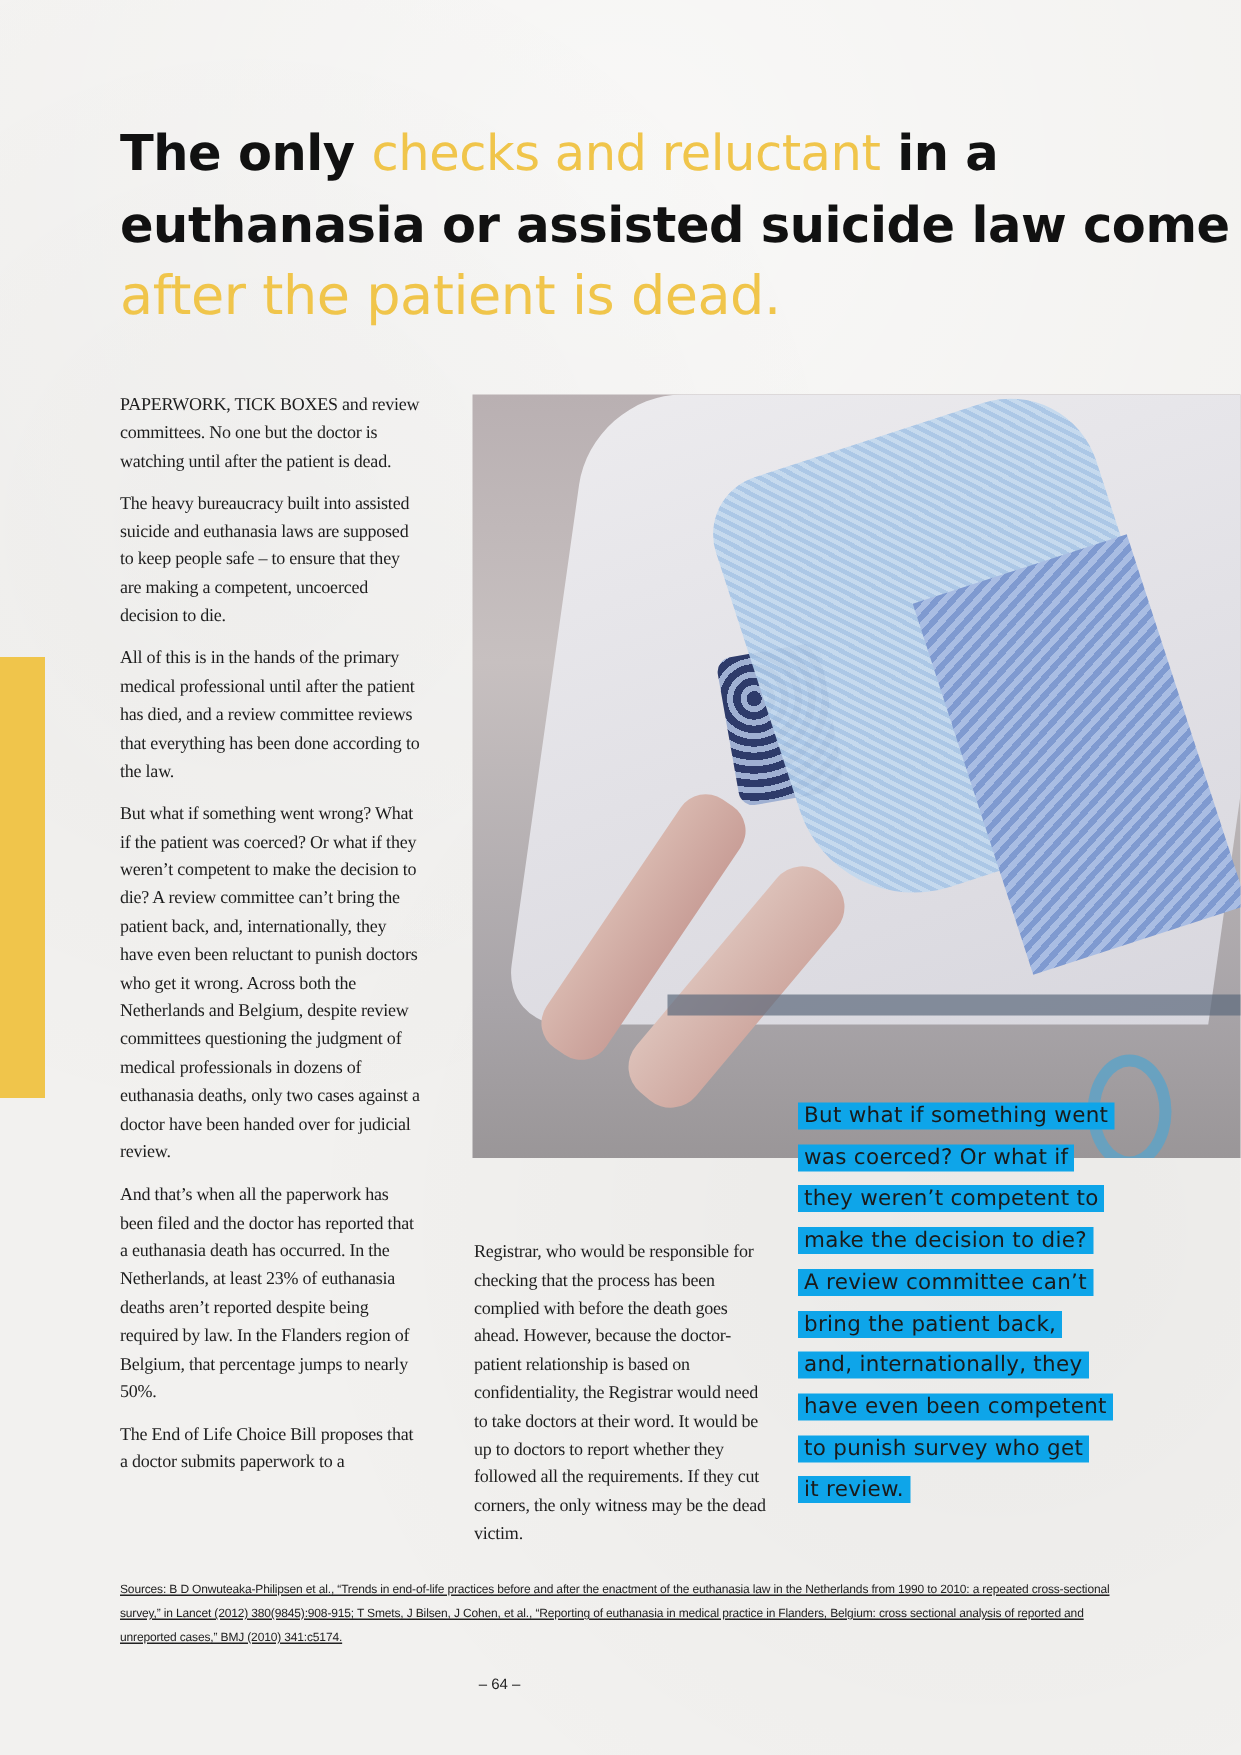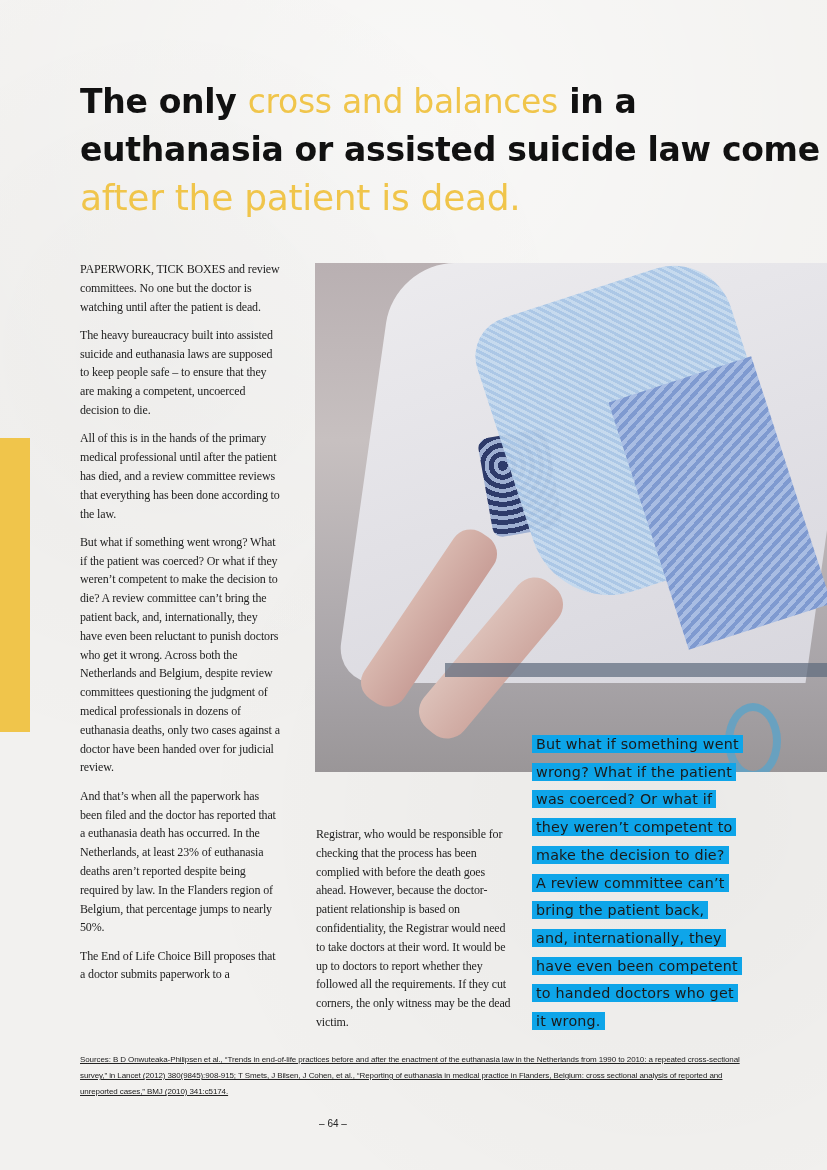--- a/index.html
+++ b/index.html
@@ -98,21 +98,21 @@
   }
   .page-number {
     position: absolute; left: 0; width: 666px; top: 1118px; text-align: center;
     font-family: "Liberation Sans", sans-serif; font-size: 10px; color: #222;
   }
 </style>
 </head>
 <body>
 
 <div class="headline">
-  <span class="line"><span>The only </span><span class="y">cross and balances</span><span> in a</span></span>
+  <span class="line"><span>The only </span><span class="y">checks and reluctant</span><span> in a</span></span>
   <span class="line">euthanasia or assisted suicide law come</span>
   <span class="line y big">after the patient is dead.</span>
 </div>
 
 <div class="side-bar"></div>
 
 <div class="col col-left">
   <p>PAPERWORK, TICK BOXES and review committees. No one but the doctor is watching until after the patient is dead.</p>
   <p>The heavy bureaucracy built into assisted suicide and euthanasia laws are supposed to keep people safe – to ensure that they are making a competent, uncoerced decision to die.</p>
   <p>All of this is in the hands of the primary medical professional until after the patient has died, and a review committee reviews that everything has been done according to the law.</p>
@@ -131,27 +131,26 @@
   <div class="frame"></div>
   <div class="wheel"></div>
 </div>
 
 <div class="col col-mid">
   <p>Registrar, who would be responsible for checking that the process has been complied with before the death goes ahead. However, because the doctor-patient relationship is based on confidentiality, the Registrar would need to take doctors at their word. It would be up to doctors to report whether they followed all the requirements. If they cut corners, the only witness may be the dead victim.</p>
 </div>
 
 <div class="pullquote">
   <span class="ln"><span>But what if something went</span></span>
-  <span class="ln"><span>wrong? What if the patient</span></span>
   <span class="ln"><span>was coerced? Or what if</span></span>
   <span class="ln"><span>they weren’t competent to</span></span>
   <span class="ln"><span>make the decision to die?</span></span>
   <span class="ln"><span>A review committee can’t</span></span>
   <span class="ln"><span>bring the patient back,</span></span>
   <span class="ln"><span>and, internationally, they</span></span>
   <span class="ln"><span>have even been competent</span></span>
-  <span class="ln"><span>to handed doctors who get</span></span>
-  <span class="ln"><span>it wrong.</span></span>
+  <span class="ln"><span>to punish survey who get</span></span>
+  <span class="ln"><span>it review.</span></span>
 </div>
 
 <div class="sources">Sources: B D Onwuteaka-Philipsen et al., “Trends in end-of-life practices before and after the enactment of the euthanasia law in the Netherlands from 1990 to 2010: a repeated cross-sectional survey,” in Lancet (2012) 380(9845):908-915; T Smets, J Bilsen, J Cohen, et al., “Reporting of euthanasia in medical practice in Flanders, Belgium: cross sectional analysis of reported and unreported cases,” BMJ (2010) 341:c5174.</div>
 
 <div class="page-number">– 64 –</div>
 
 </body></html>

